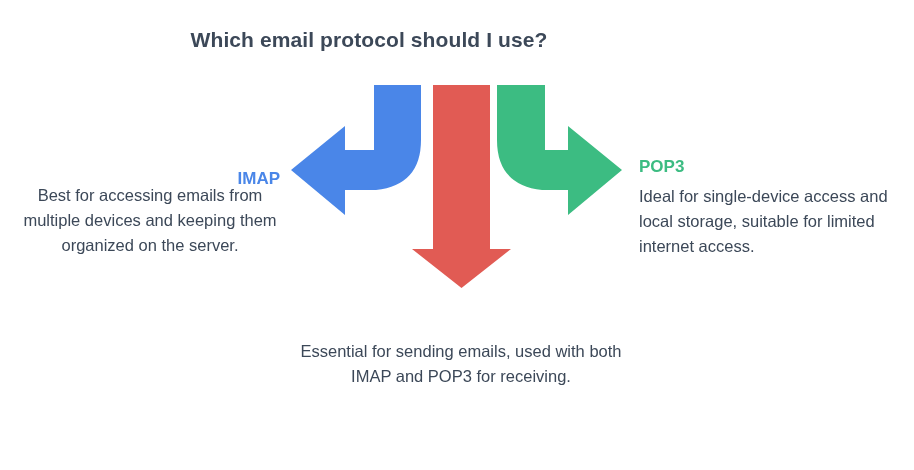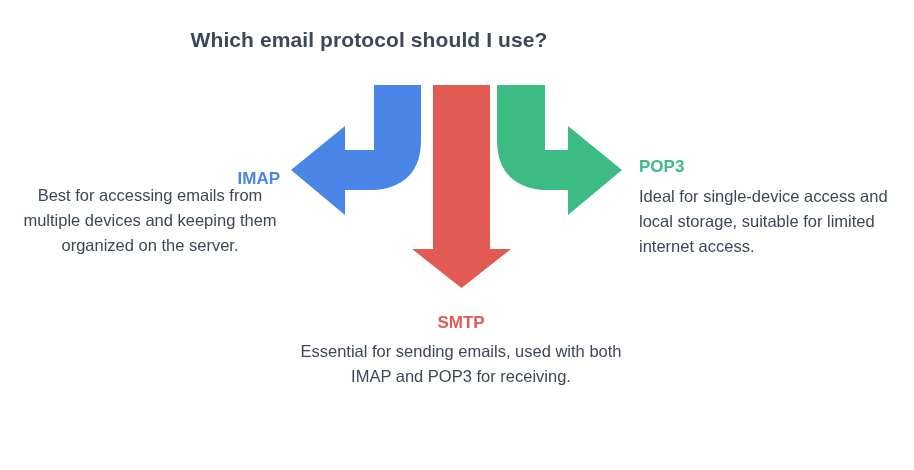--- a/index.html
+++ b/index.html
@@ -137,16 +137,15 @@
              L 433 249
              Z"></path>
   </svg>
 
   <div class="branch-label" id="imap-label" style="color: rgb(74, 134, 232);">IMAP</div>
   <div class="branch-desc" id="imap-desc">Best for accessing emails from multiple devices and keeping them organized on the server.</div>
 
   <div class="branch-label" id="pop3-label" style="color: rgb(60, 188, 130);">POP3</div>
   <div class="branch-desc" id="pop3-desc">Ideal for single-device access and local storage, suitable for limited internet access.</div>
 
-  <div class="branch-label" id="smtp-label" style="color: rgb(225, 91, 84);">SMTP</div>
   <div class="branch-desc" id="smtp-desc">Essential for sending emails, used with both IMAP and POP3 for receiving.</div>
 
 </div>
 
 </body></html>

